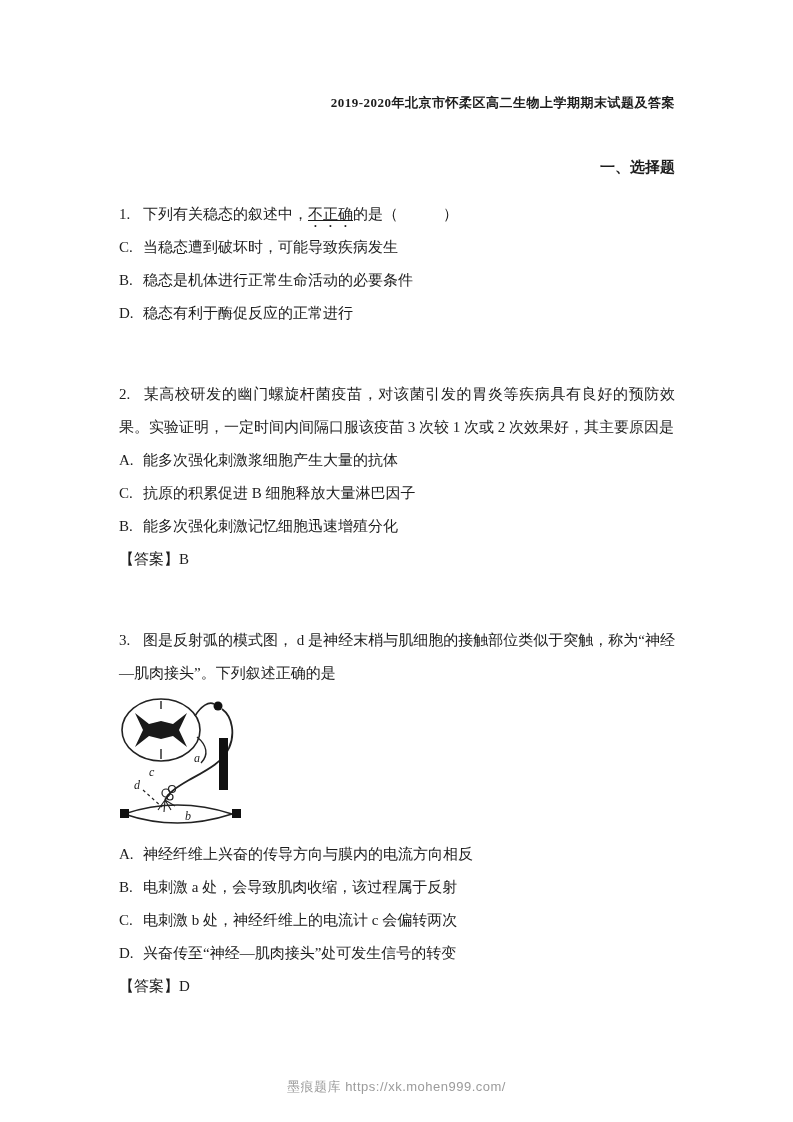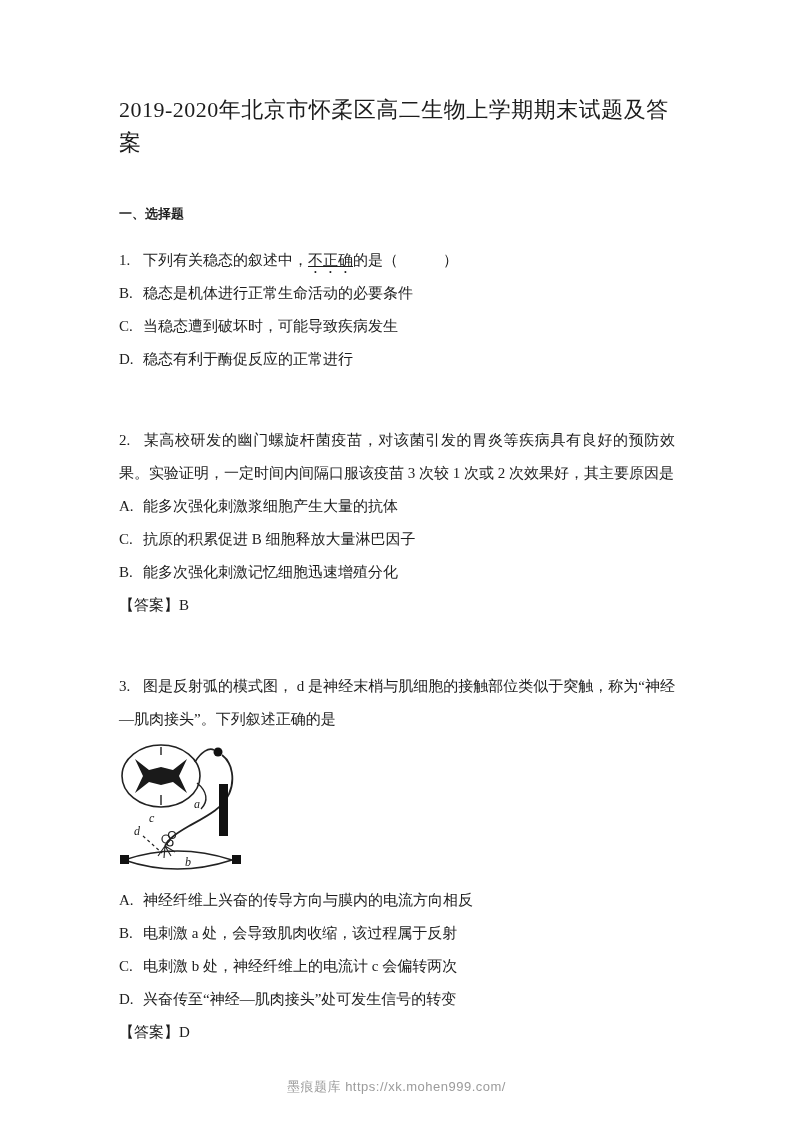--- a/index.html
+++ b/index.html
@@ -8,31 +8,32 @@
     position:relative;
     width:793px; height:1122px;
     margin:0 auto;
     background:#ffffff;
     color:#1c1c1c;
     font-family:"Liberation Serif","DejaVu Serif",serif;
     padding:93px 118px 0 119px;
     overflow:hidden;
   }
   .doc-title {
-    font-size:22px;
-    font-weight:normal;
-    text-align:left;
+    font-size:13px;
+    font-weight:bold;
+    text-align:right;
     line-height:1.5;
     letter-spacing:0.5px;
   }
   .section-heading {
     margin-top:38px;
-    font-size:13px;
+    font-size:15px;
     font-weight:bold;
     line-height:33px;
+    text-align:right;
   }
   .question { margin-top:14px; }
   .question.gapped { margin-top:48px; }
   p.line {
     font-size:15px;
     line-height:33px;
     text-align:justify;
   }
   .qnum {
     display:inline-block;
@@ -69,22 +70,22 @@
 <body>
 
 <div class="page">
 
   <h1 class="doc-title">2019-2020年北京市怀柔区高二生物上学期期末试题及答案</h1>
 
   <h2 class="section-heading">一、选择题</h2>
 
   <div class="question">
     <p class="line"><span class="qnum">1.</span><span>下列有关稳态的叙述中，</span><span class="emph">不正确</span><span>的是（　　　）</span></p>
+    <p class="line"><span class="qnum">C.</span><span>当稳态遭到破坏时，可能导致疾病发生</span></p>
     <p class="line"><span class="qnum">B.</span><span>稳态是机体进行正常生命活动的必要条件</span></p>
-    <p class="line"><span class="qnum">C.</span><span>当稳态遭到破坏时，可能导致疾病发生</span></p>
     <p class="line"><span class="qnum">D.</span><span>稳态有利于酶促反应的正常进行</span></p>
   </div>
 
   <div class="question gapped">
     <p class="line"><span class="qnum">2.</span><span>某高校研发的幽门螺旋杆菌疫苗，对该菌引发的胃炎等疾病具有良好的预防效果。实验证明，一定时间内间隔口服该疫苗 3 次较 1 次或 2 次效果好，其主要原因是</span></p>
     <p class="line"><span class="qnum">A.</span><span>能多次强化刺激浆细胞产生大量的抗体</span></p>
     <p class="line"><span class="qnum">C.</span><span>抗原的积累促进 B 细胞释放大量淋巴因子</span></p>
     <p class="line"><span class="qnum">B.</span><span>能多次强化刺激记忆细胞迅速增殖分化</span></p>
     <p class="answer-line"><span>【答案】</span><span>B</span></p>
   </div>

